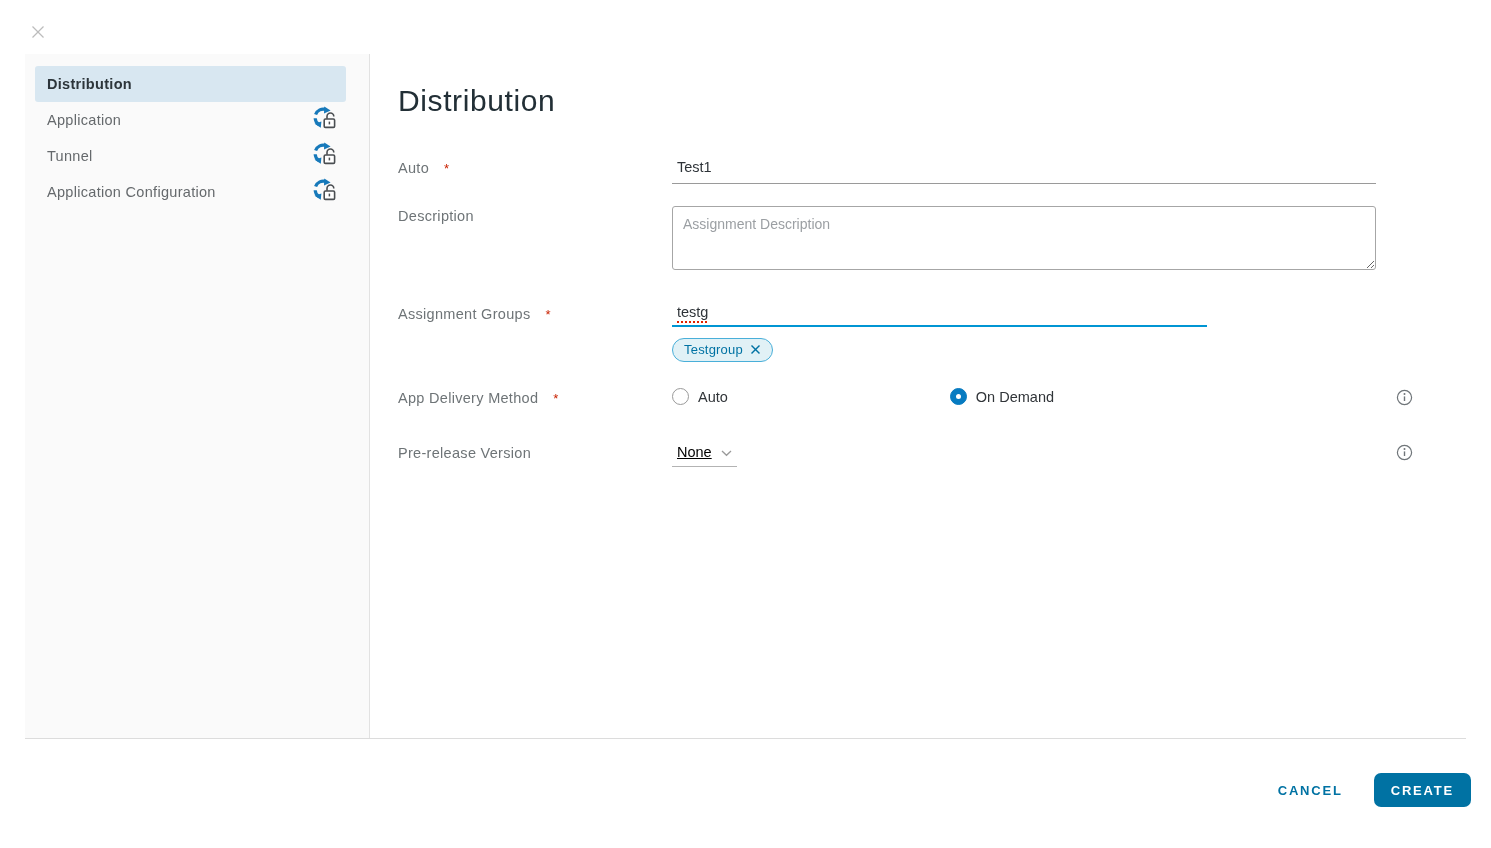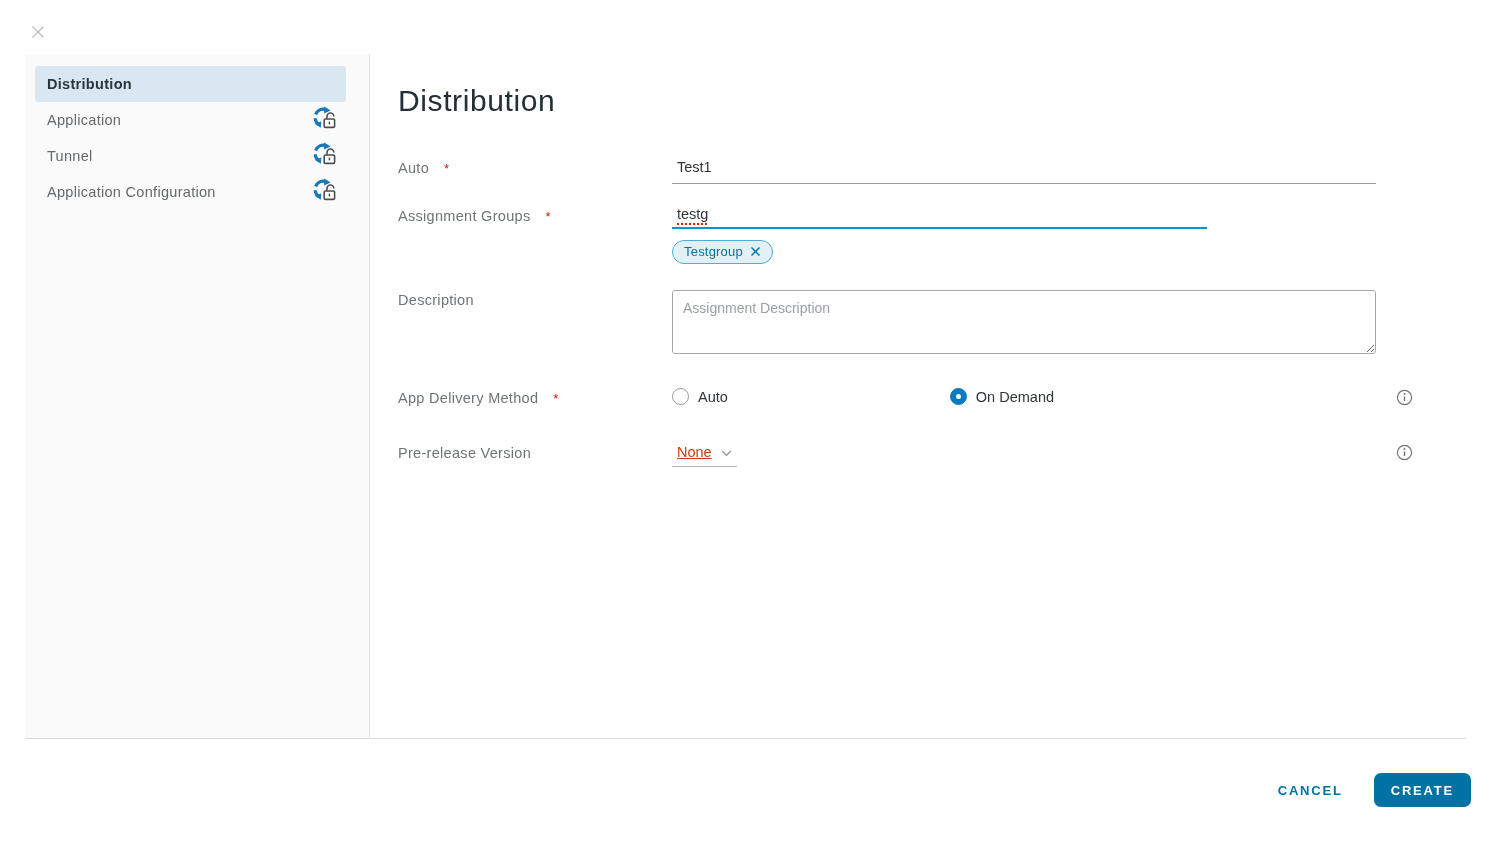--- a/index.html
+++ b/index.html
@@ -201,21 +201,21 @@
     background: #fff;
   }
 
   .dropdown {
     display: inline-flex;
     align-items: center;
     gap: 9px;
     border-bottom: 1px solid #b3b3b3;
     padding: 0 5px 6px 5px;
     font-size: 14.5px;
-    color: #c2410c;
+    color: #000000;
     cursor: pointer;
     text-decoration: underline;
   }
 
   
   .footer {
     position: absolute;
     left: 0; right: 0; bottom: 17px;
     height: 94px;
     display: flex;
@@ -317,20 +317,28 @@
 
     <div class="content">
       <h1>Distribution</h1>
 
       <div class="form-row row-name">
         <div class="row-label">
           <span>Auto</span><span class="required">*</span>
         </div>
         <div class="row-field">
           <input class="text-input" type="text" value="Test1" style="">
+        </div>
+        <div class="row-info"></div>
+      </div>
+
+      <div class="form-row row-description">
+        <div class="row-label">Description</div>
+        <div class="row-field">
+          <textarea class="desc-textarea" placeholder="Assignment Description" style=""></textarea>
         </div>
         <div class="row-info"></div>
       </div>
 
       <div class="form-row row-groups">
         <div class="row-label">
           <span>Assignment Groups</span><span class="required">*</span>
         </div>
         <div class="row-field">
           <div class="groups-input">
@@ -344,28 +352,20 @@
                   <line x1="1.5" y1="1.5" x2="9.5" y2="9.5" stroke="#0072a3" stroke-width="1.5"></line>
                   <line x1="9.5" y1="1.5" x2="1.5" y2="9.5" stroke="#0072a3" stroke-width="1.5"></line>
                 </svg>
               </span>
             </span>
           </div>
         </div>
         <div class="row-info"></div>
       </div>
 
-      <div class="form-row row-description">
-        <div class="row-label">Description</div>
-        <div class="row-field">
-          <textarea class="desc-textarea" placeholder="Assignment Description" style=""></textarea>
-        </div>
-        <div class="row-info"></div>
-      </div>
-
       <div class="form-row row-delivery">
         <div class="row-label">
           <span>App Delivery Method</span><span class="required">*</span>
         </div>
         <div class="row-field">
           <div class="radio-group">
             <label class="radio-option">
               <span class="radio-circle"></span>
               <span>Auto</span>
             </label>

